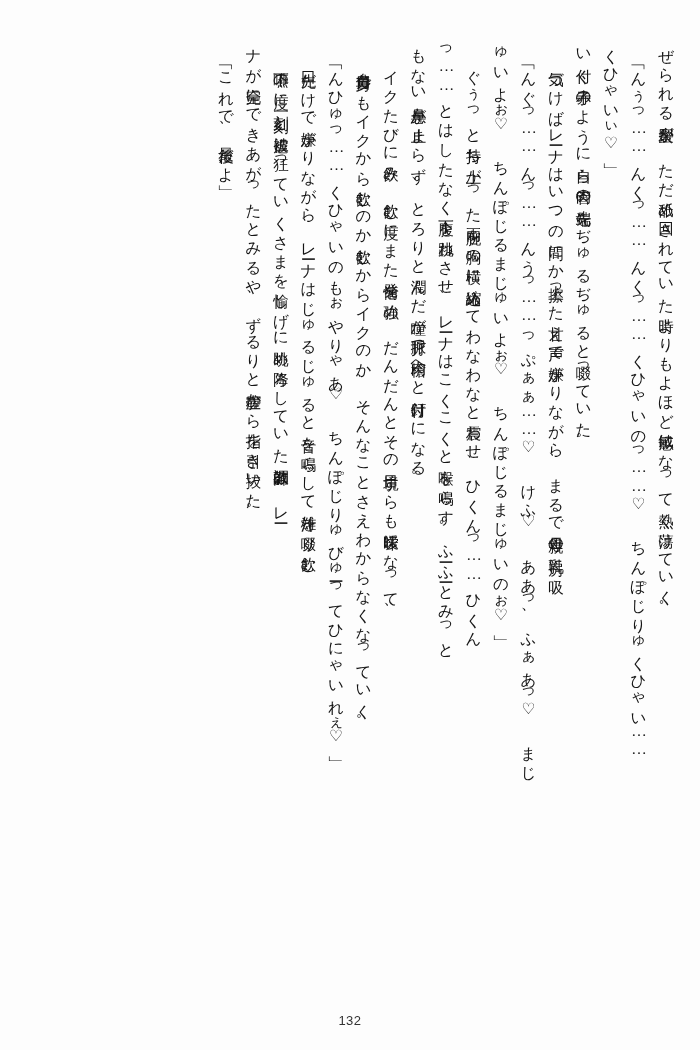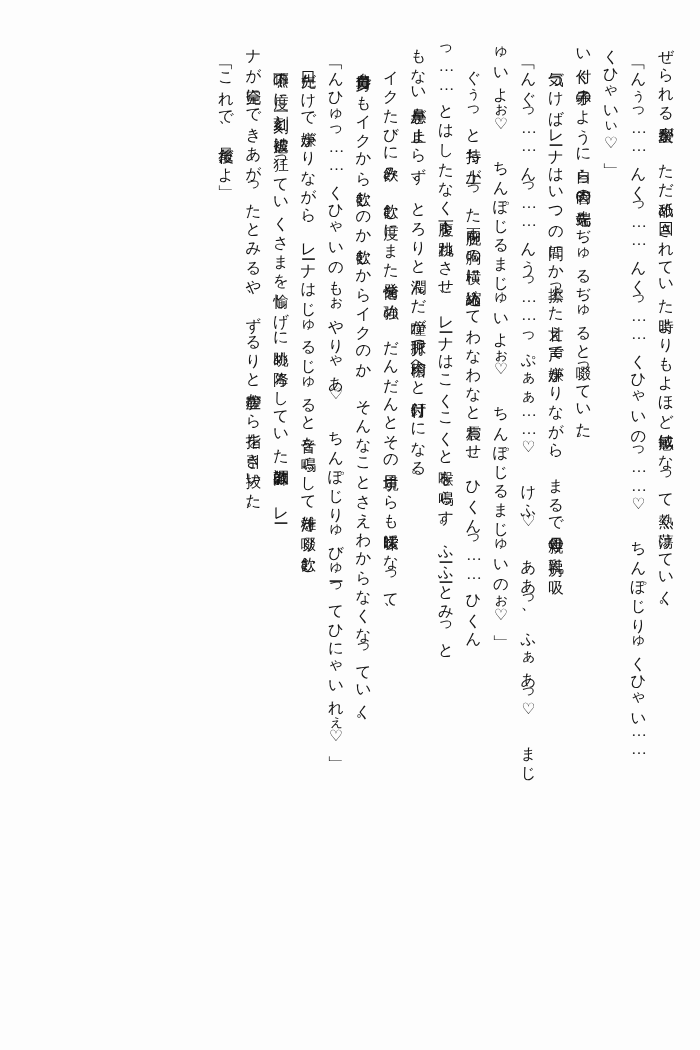--- a/index.html
+++ b/index.html
@@ -83,14 +83,15 @@
     <div class="vline">もない鼻息が止まらず、とろりと潤んだ瞳が脈打つ肉槍へと釘付けになる。</div>
     <div class="vline indent">イクたびに飲み、飲む度にまた発情を強め、だんだんとその境目すらも曖昧になって、</div>
     <div class="vline indent">自分自身でもイクから飲むのか飲むからイクのか、そんなことさえわからなくなっていく。</div>
     <div class="vline indent">「んひゅっ……くひゃいのもぉやりゃあ♡　ちんぽじりゅびゅーってひにゃいれぇ♡」</div>
     <div class="vline indent">口先だけで嫌がりながら、レーナはじゅるじゅると音を鳴らして雄汁を啜り飲む。</div>
     <div class="vline indent">嚥下の度に刻一刻と被虐に狂っていくさまを愉しげに眺め降ろしていた調教師は、レー</div>
     <div class="vline">ナが完全にできあがったとみるや、ずるりと膣壺から指を引き抜いた。</div>
     <div class="vline indent">「これで、最後だよ」</div>
   </div>
 
+  <div id="page-number">132</div>
 
 </div>
 
 </body></html>

